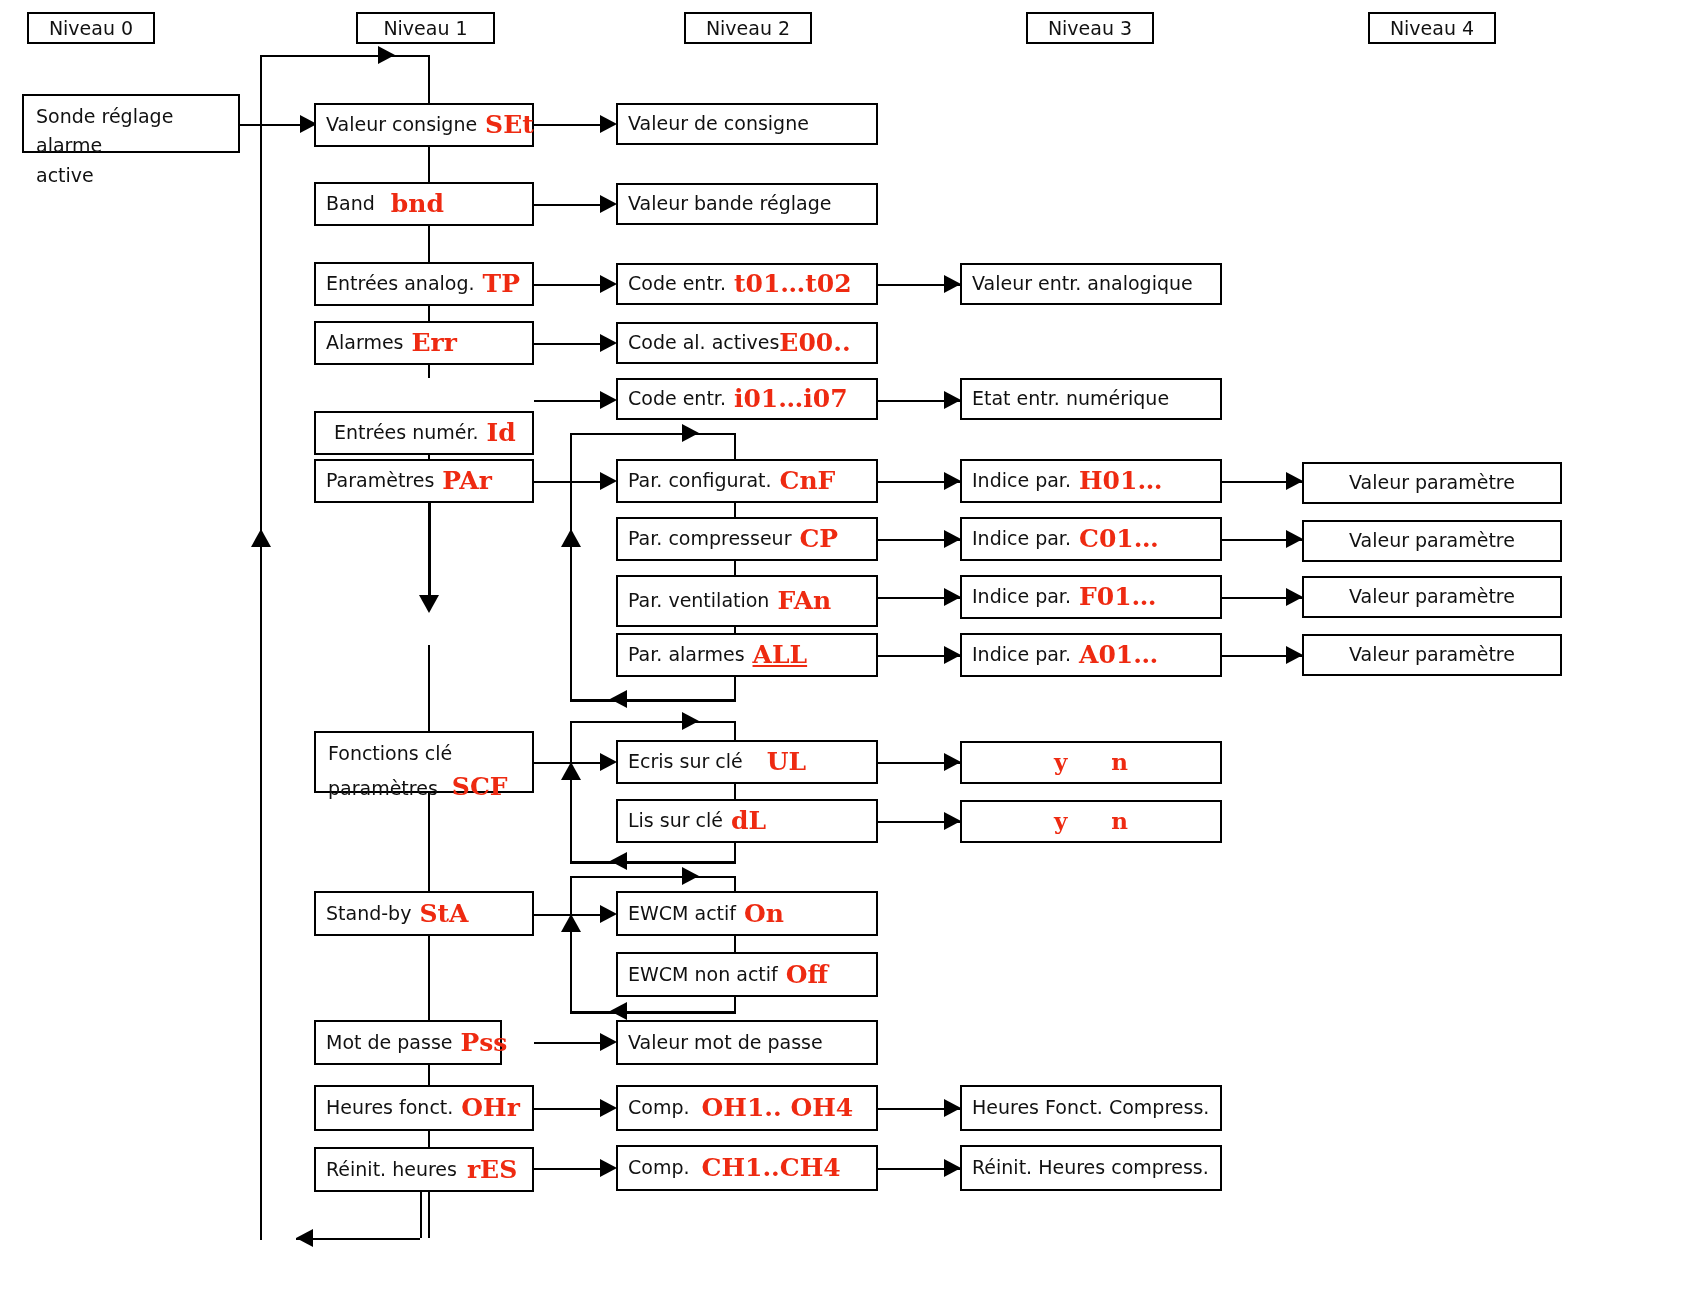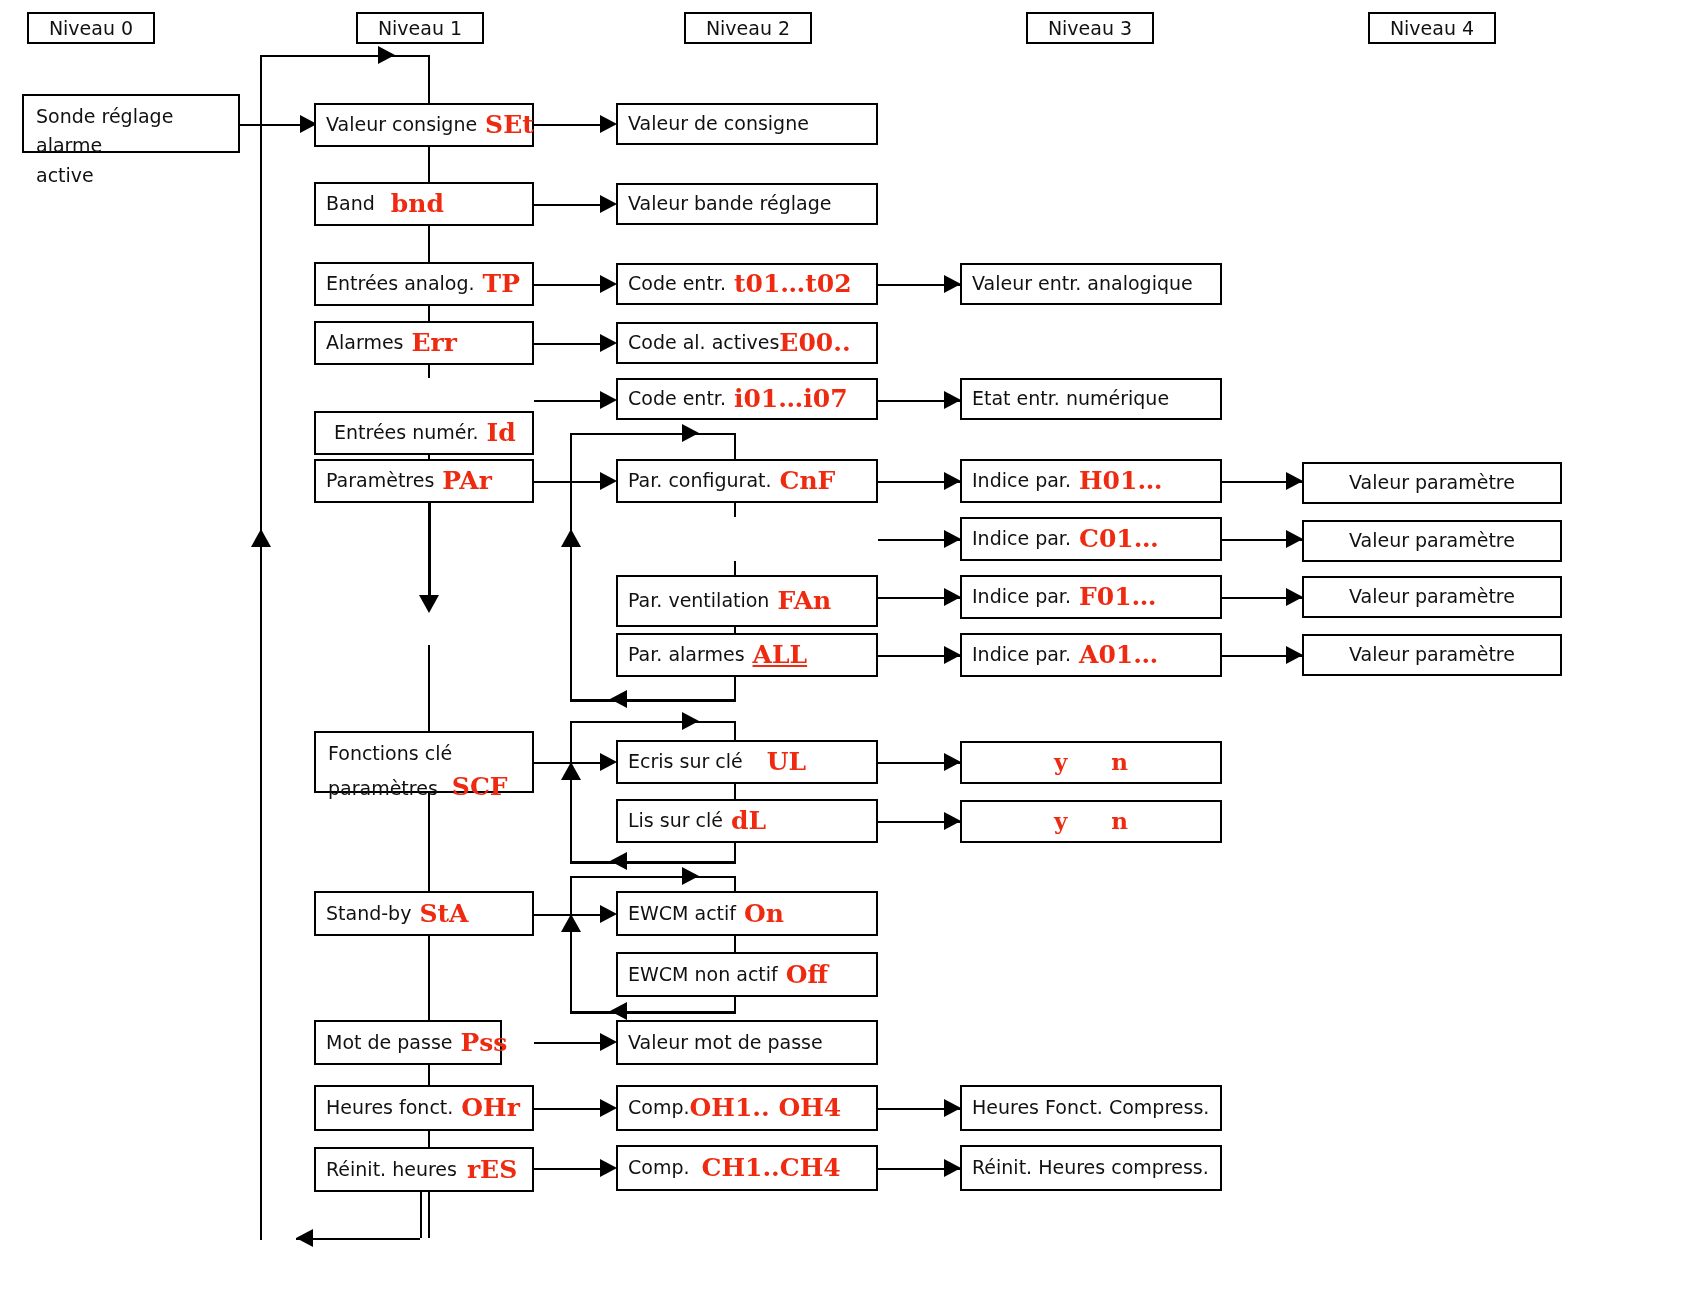--- a/index.html
+++ b/index.html
@@ -67,21 +67,21 @@
   .arr-u{border-left:10px solid transparent;border-right:10px solid transparent;border-bottom:18px solid #000;}
 </style>
 </head>
 <body>
 
 <div id="stage">
 
   <div class="hdr" style="left:27px;top:12px;width:128px;height:32px;">
     <span>Niveau 0</span>
   </div>
-  <div class="hdr" style="left:356px;top:12px;width:128px;height:32px;">
+  <div class="hdr" style="left:356px;top:12px;width:139px;height:32px;">
     <span>Niveau 1</span>
   </div>
   <div class="hdr" style="left:684px;top:12px;width:128px;height:32px;">
     <span>Niveau 2</span>
   </div>
   <div class="hdr" style="left:1026px;top:12px;width:128px;height:32px;">
     <span>Niveau 3</span>
   </div>
   <div class="hdr" style="left:1368px;top:12px;width:128px;height:32px;">
     <span>Niveau 4</span>
@@ -217,20 +217,24 @@
   </div>
   <div class="box" style="left:616px;top:378px;width:262px;height:42px;">
     <span>Code entr.</span>
     <span class="code" style="margin-left:8px;">i01…i07</span>
   </div>
 
   <div class="box" style="left:616px;top:459px;width:262px;height:44px;">
     <span>Par. configurat.</span>
     <span class="code" style="margin-left:8px;">CnF</span>
   </div>
+  <div class="box" style="left:616px;top:517px;width:262px;height:44px;">
+    <span>Par. compresseur</span>
+    <span class="code" style="margin-left:8px;">CP</span>
+  </div>
   <div class="box" style="left:616px;top:575px;width:262px;height:52px;">
     <span>Par. ventilation</span>
     <span class="code" style="margin-left:8px;">FAn</span>
   </div>
   <div class="box" style="left:616px;top:633px;width:262px;height:44px;">
     <span>Par. alarmes</span>
     <span class="code" style="margin-left:8px;text-decoration:underline;">ALL</span>
   </div>
 
   <div class="box" style="left:616px;top:740px;width:262px;height:44px;">
@@ -249,21 +253,21 @@
   <div class="box" style="left:616px;top:952px;width:262px;height:45px;">
     <span>EWCM non actif</span>
     <span class="code" style="margin-left:8px;">Off</span>
   </div>
 
   <div class="box" style="left:616px;top:1020px;width:262px;height:45px;">
     <span>Valeur mot de passe</span>
   </div>
   <div class="box" style="left:616px;top:1085px;width:262px;height:46px;">
     <span>Comp.</span>
-    <span class="code" style="margin-left:0;">OH1.. OH4</span>
+    <span class="code" style="margin-left:12px;">OH1.. OH4</span>
   </div>
   <div class="box" style="left:616px;top:1145px;width:262px;height:46px;">
     <span>Comp.</span>
     <span class="code" style="margin-left:12px;">CH1..CH4</span>
   </div>
 
   <div class="ln-v" style="left:570px;top:433px;height:266px;"></div>
   <div class="ln-h" style="left:570px;top:433px;width:166px;"></div>
   <div class="arr arr-r" style="left:682px;top:424px;"></div>
   <div class="ln-v" style="left:734px;top:433px;height:26px;"></div>

